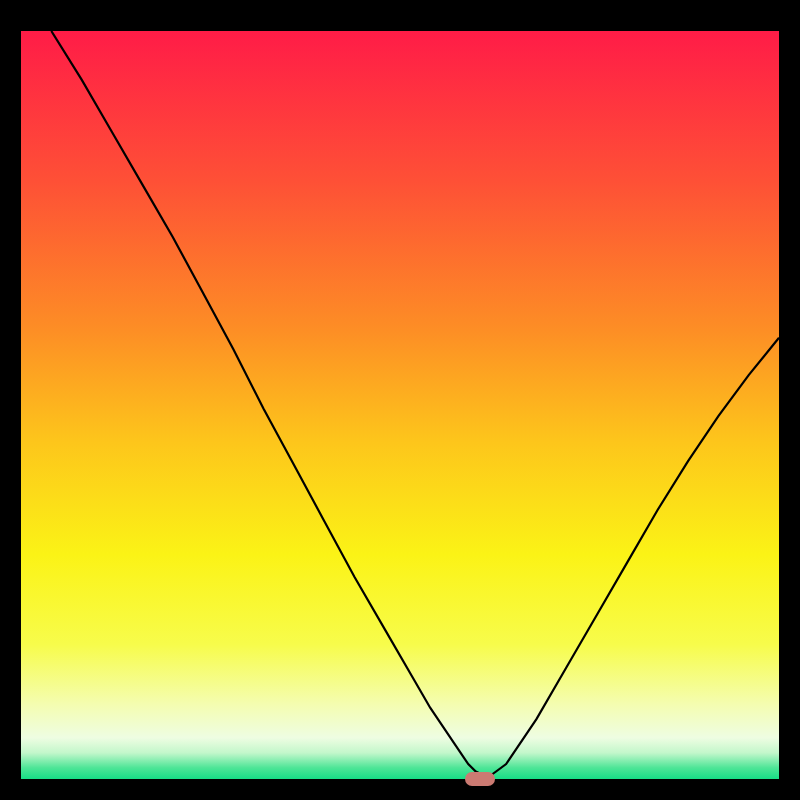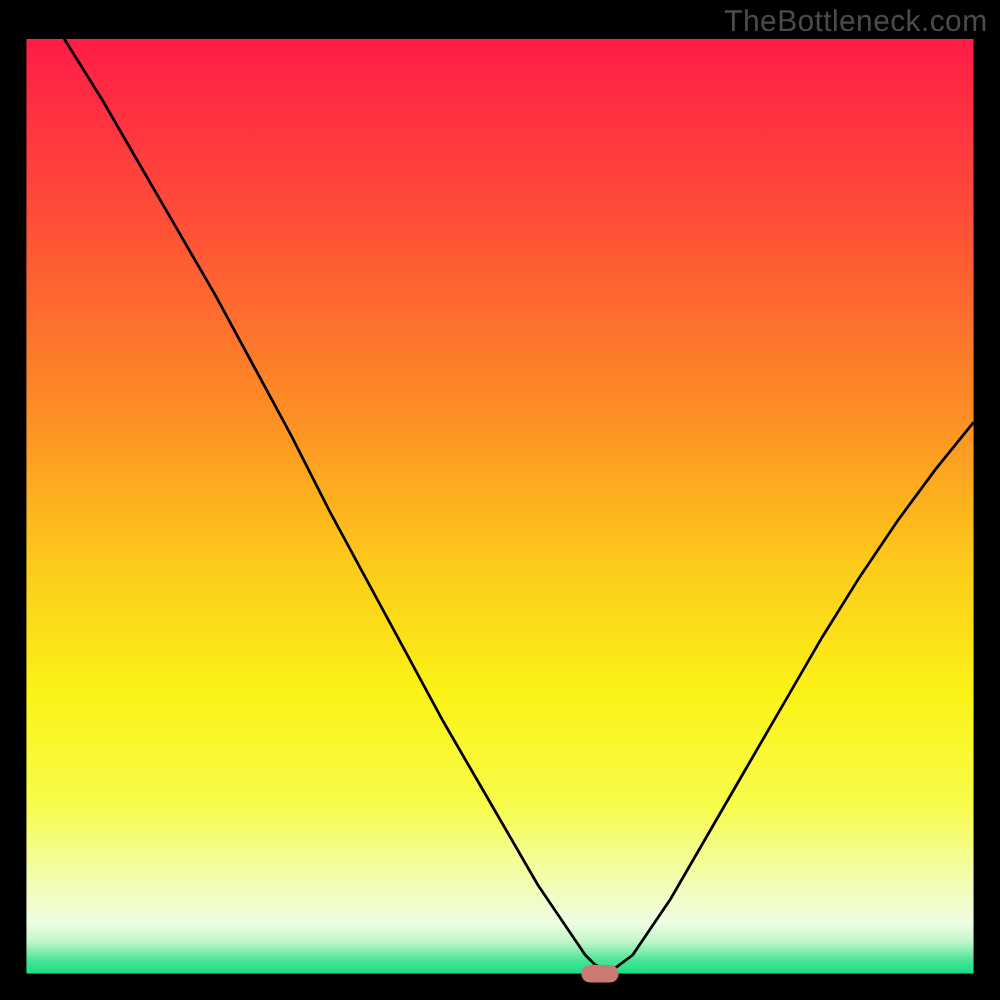--- a/index.html
+++ b/index.html
@@ -45,21 +45,20 @@
     border-radius: 7px;
     transform: translate(-50%, -50%);
     z-index: 4;
   }
 </style>
 </head>
 <body>
 
 <div class="frame">
 
-  <div class="attribution">TheBottleneck.com</div>
 
   <div class="plot-area">
     <svg id="chart-svg" width="758" height="748" viewBox="0 0 758 748">
       <defs>
         <linearGradient id="bg-grad" x1="0" y1="0" x2="0" y2="1">
             <stop offset="0.00%" stop-color="#ff1c47"></stop>
             <stop offset="20.00%" stop-color="#fe5036"></stop>
             <stop offset="40.00%" stop-color="#fd8e25"></stop>
             <stop offset="55.00%" stop-color="#fdc61b"></stop>
             <stop offset="70.00%" stop-color="#fbf316"></stop>

